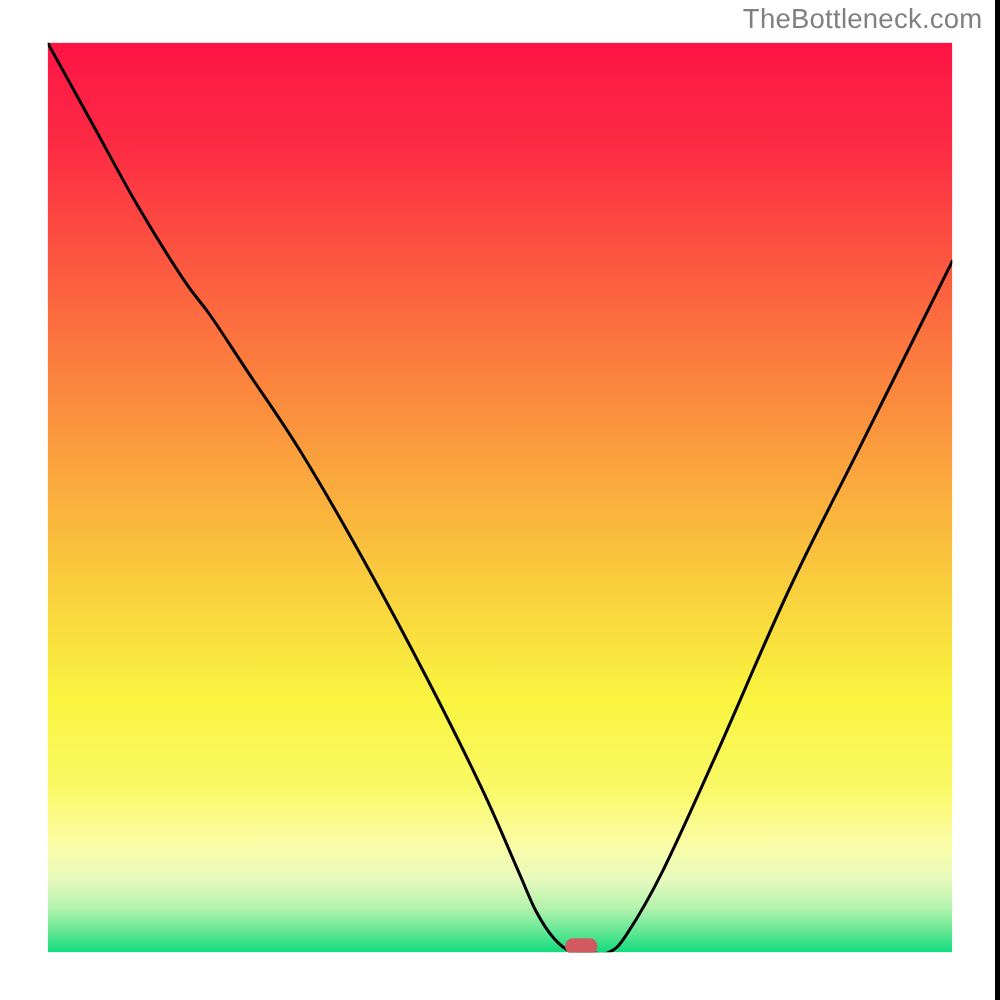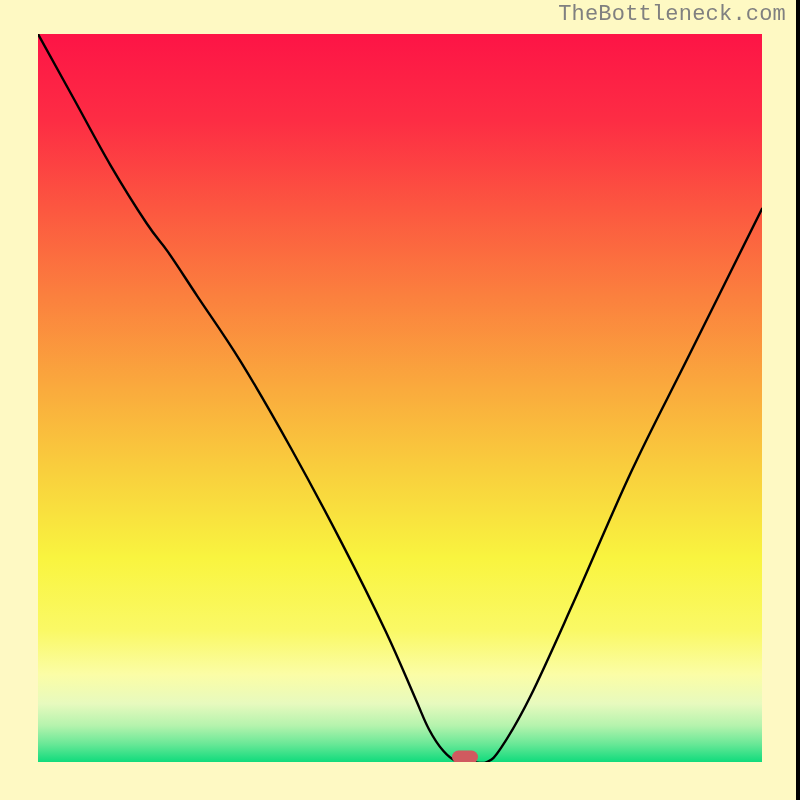--- a/index.html
+++ b/index.html
@@ -8,22 +8,21 @@
     width: 800px;
     height: 800px;
     background: #000;
     font-family: Arial, Helvetica, sans-serif;
     overflow: hidden;
   }
   .chart-container {
     position: relative;
     width: 796px;
     height: 800px;
-    background: #fef9c3;
-    font-family: Liberation Mono, monospace;
+    background: #ffffff;
   }
   .watermark {
     position: absolute;
     top: 2px;
     right: 10px;
     color: #808080;
     font-size: 22px;
     font-weight: 500;
     letter-spacing: 0.2px;
     z-index: 10;

